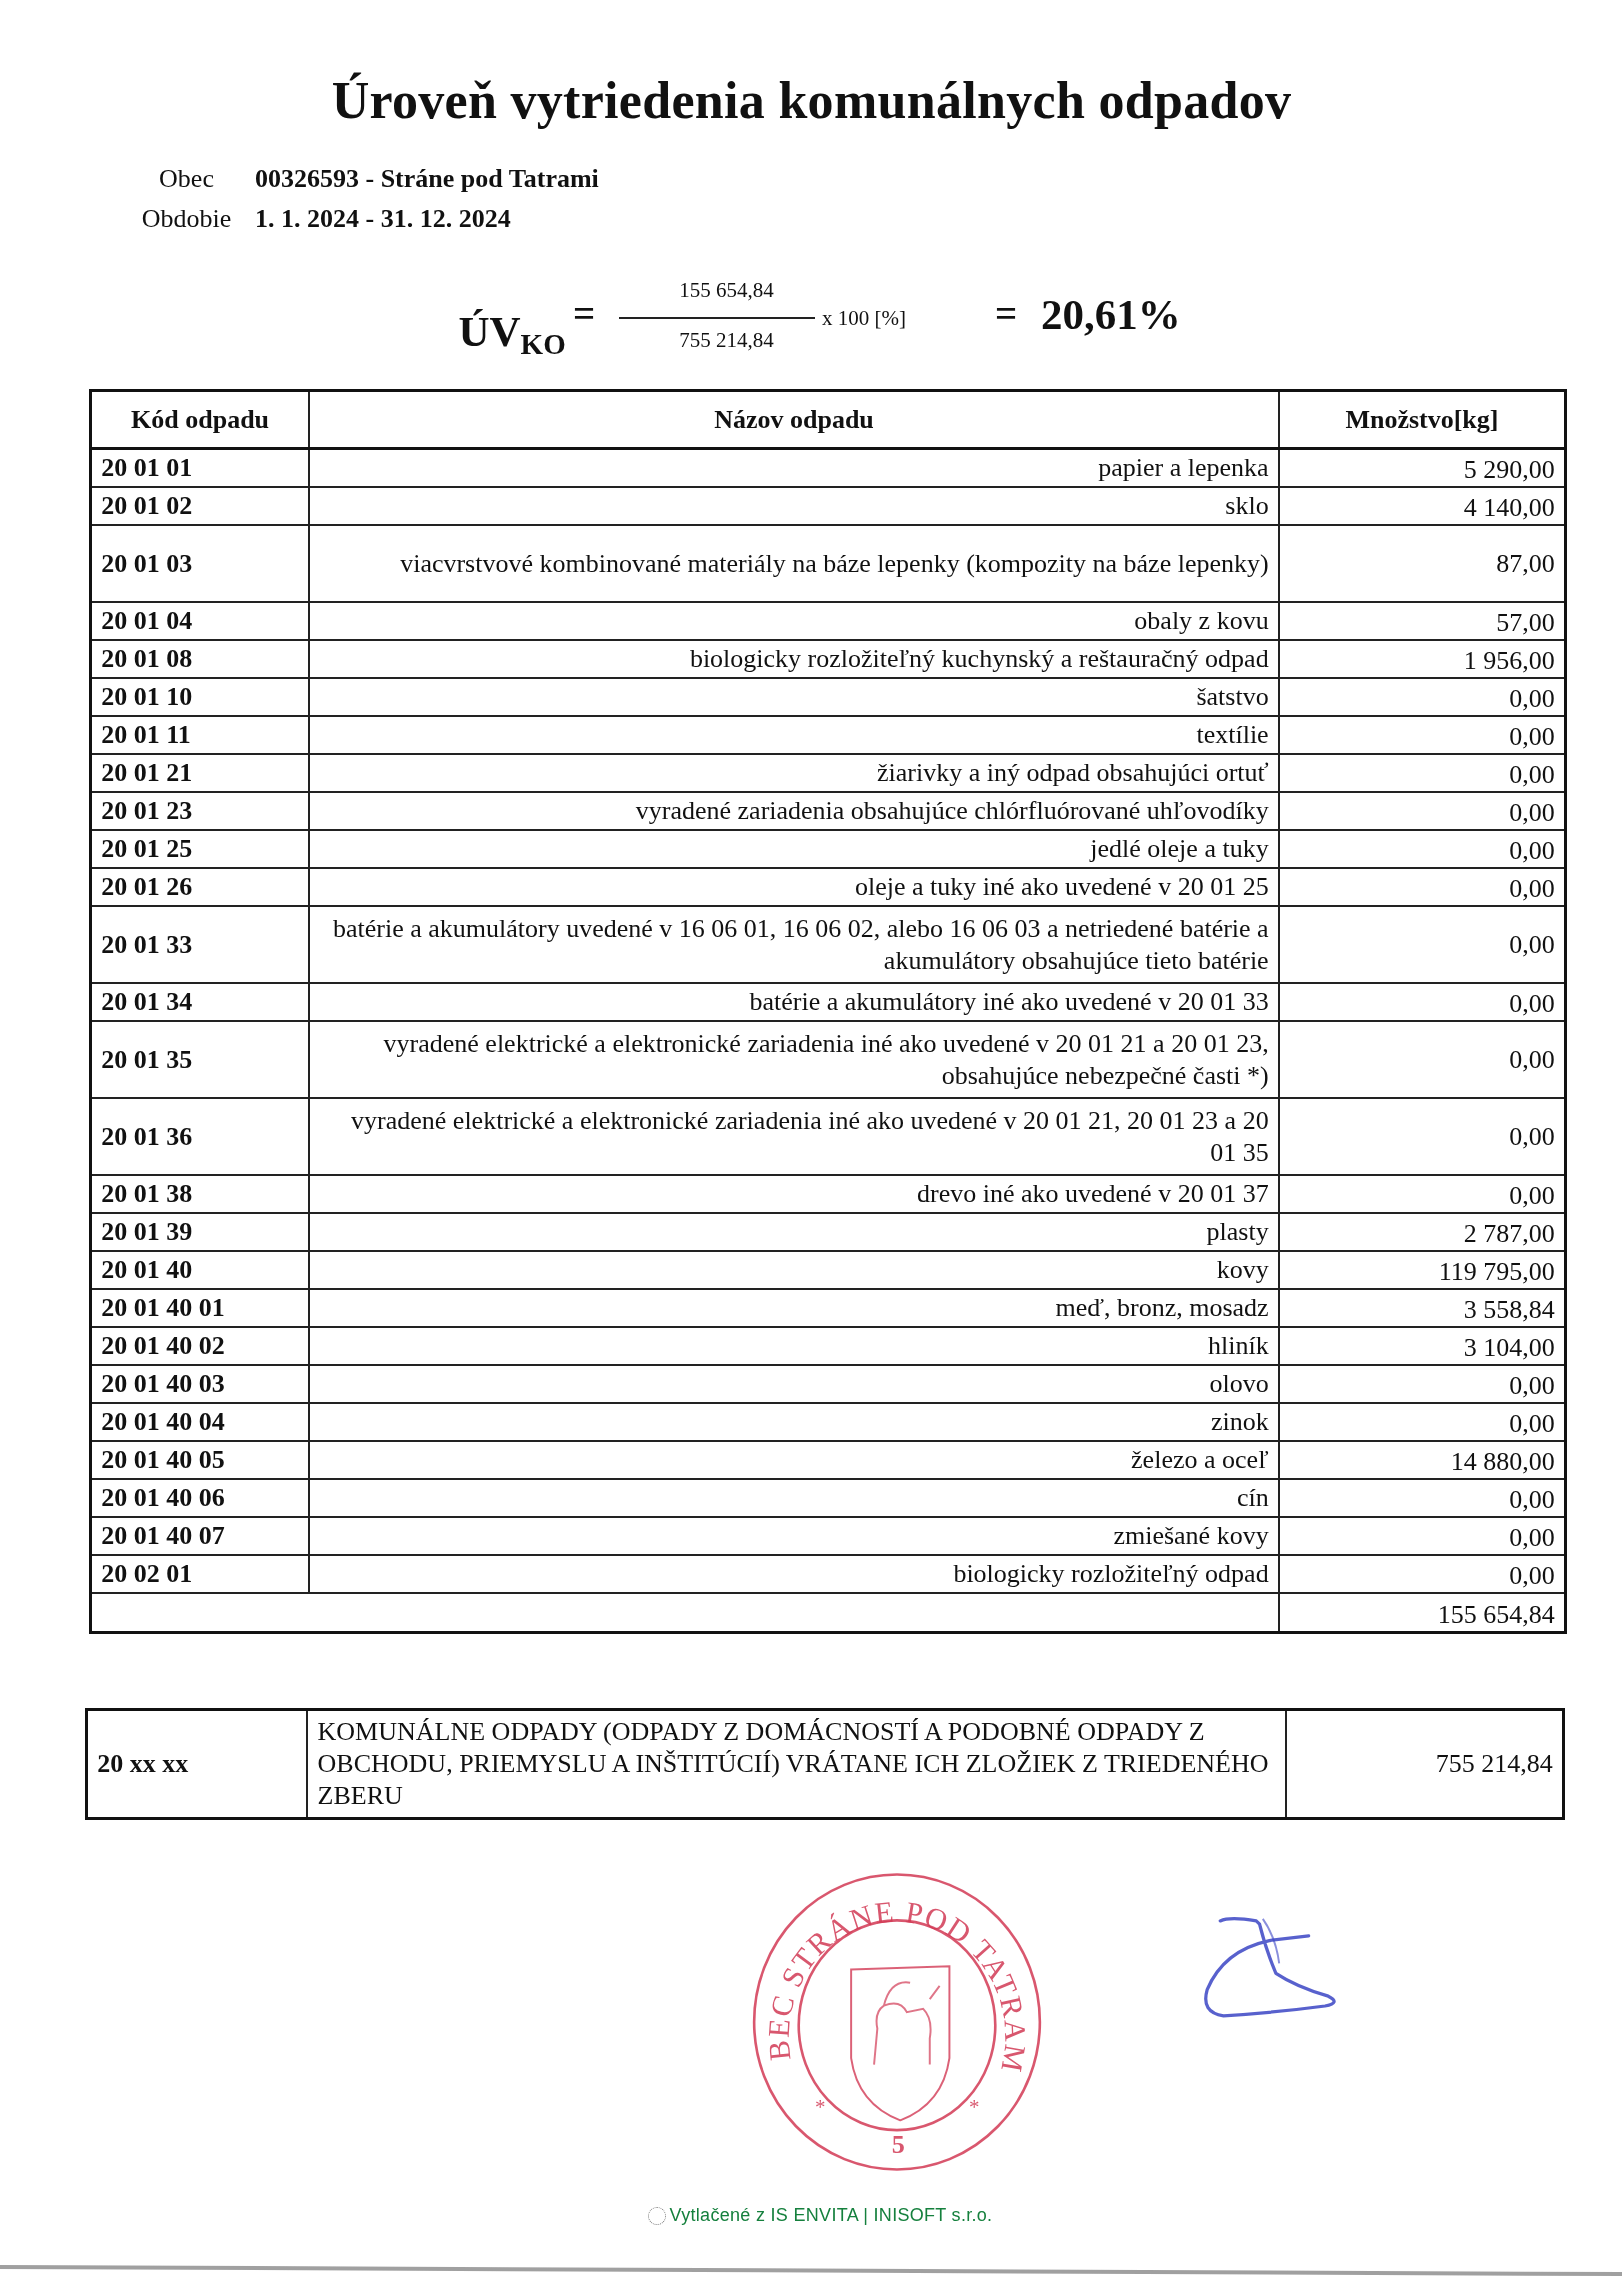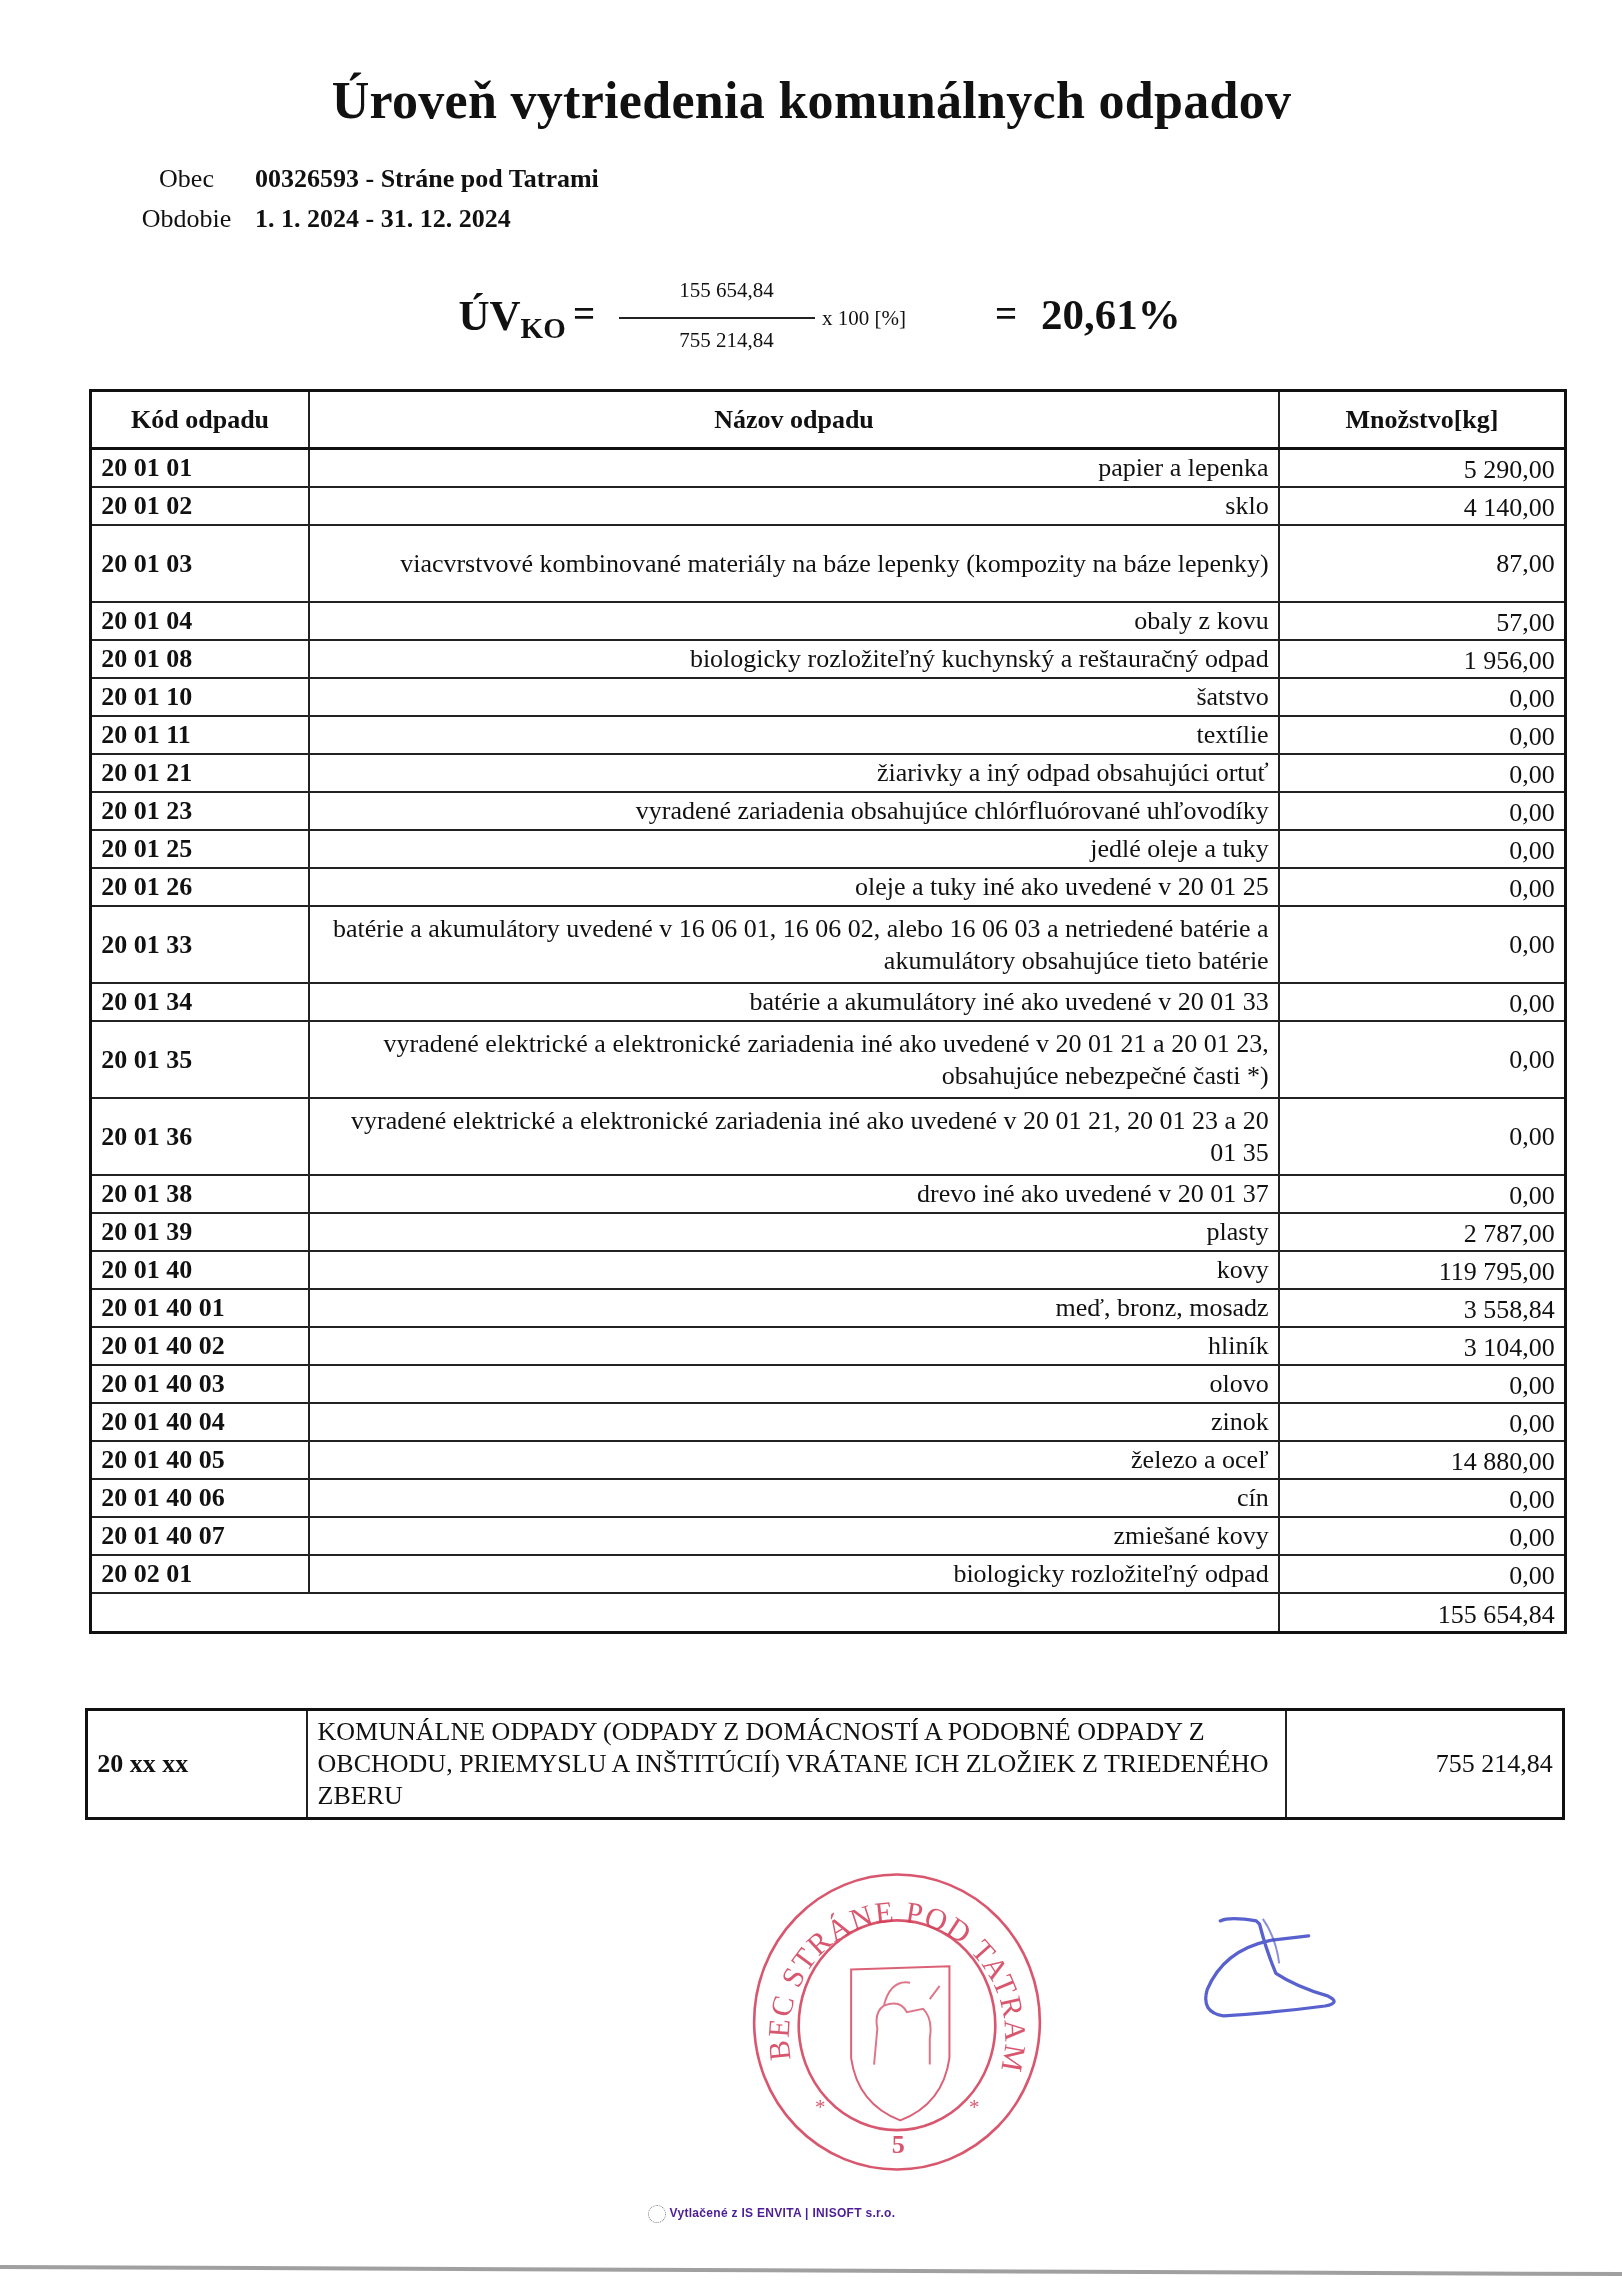--- a/index.html
+++ b/index.html
@@ -4,21 +4,21 @@
 <style>
   html, body { margin:0; padding:0; background:#ffffff; }
   body { width:1623px; height:2295px; position:relative; overflow:hidden;
          font-family:"Liberation Serif","DejaVu Serif",serif; color:#111; }
   .title { position:absolute; left:0; width:1623px; top:71px; text-align:center;
            font-size:52px; font-weight:bold; letter-spacing:0.3px; }
   .meta { position:absolute; left:118px; font-size:26px;text-align:center; }
   .meta .lbl { display:inline-block; width:137px; }
   .meta .val { font-weight:bold; }
   .formula { position:absolute; top:265px; left:452px; width:753px; height:98px; }
-  .f-uv { position:absolute; left:6.5px; top:26px; font-size:43px; font-weight:bold; }
+  .f-uv { position:absolute; left:6.5px; top:42px; font-size:43px; font-weight:bold; }
   .f-uv sub { font-size:29px; vertical-align:-7.9px; }
   .f-eq1 { position:absolute; left:121px; top:26px; font-size:39px; font-weight:bold; }
   .f-num { position:absolute; left:222px; top:13px; width:105px; text-align:center; font-size:21px; }
   .f-bar { position:absolute; left:167px; top:52px; width:196px; border-top:2px solid #222; }
   .f-den { position:absolute; left:222px; top:63px; width:105px; text-align:center; font-size:21px; }
   .f-mult { position:absolute; left:370px; top:41px; font-size:21px; }
   .f-eq2 { position:absolute; left:543px; top:26px; font-size:39px; font-weight:bold; }
   .f-res { position:absolute; left:589px; top:25px; font-size:43px; font-weight:bold; }
 
   table.main { position:absolute; left:89px; top:389px; width:1478px;
@@ -39,21 +39,21 @@
   table.ko { position:absolute; left:85px; top:1708px; width:1480px;
              border-collapse:collapse; border:3.3px solid #111; }
   table.ko td { border:2px solid #222; font-size:26px; padding:0 9.2px; height:106px; line-height:1.22; }
   table.ko .c1 { width:200px; font-weight:bold; }
   table.ko .c2 { width:958px; }
   table.ko .c3 { text-align:right; }
 
   .stamp { position:absolute; left:743px; top:1868px; width:308px; height:308px; }
   .signature { position:absolute; left:1145px; top:1911px; width:216px; height:118px; }
   .footer { position:absolute; left:648px; top:2205px; font-family:"Liberation Sans","DejaVu Sans",sans-serif;
-            font-size:12px; color:#4c1d95; letter-spacing:0.3px;font-weight:bold; }
+            font-size:18px; color:#15803d; letter-spacing:0.3px; }
   .footer .logo { display:inline-block; width:15.7px; height:15.7px; border:1.3px dotted #777;
                   border-radius:50%; vertical-align:middle; margin-right:3.9px; }
   .scanline { position:absolute; left:0; top:2265px; width:1623px; height:3.9px; background:#888;
               transform:rotate(0.25deg); transform-origin:left center; opacity:0.8; }
 </style>
 </head>
 <body>
 
 <div class="title">Úroveň vytriedenia komunálnych odpadov</div>
 

